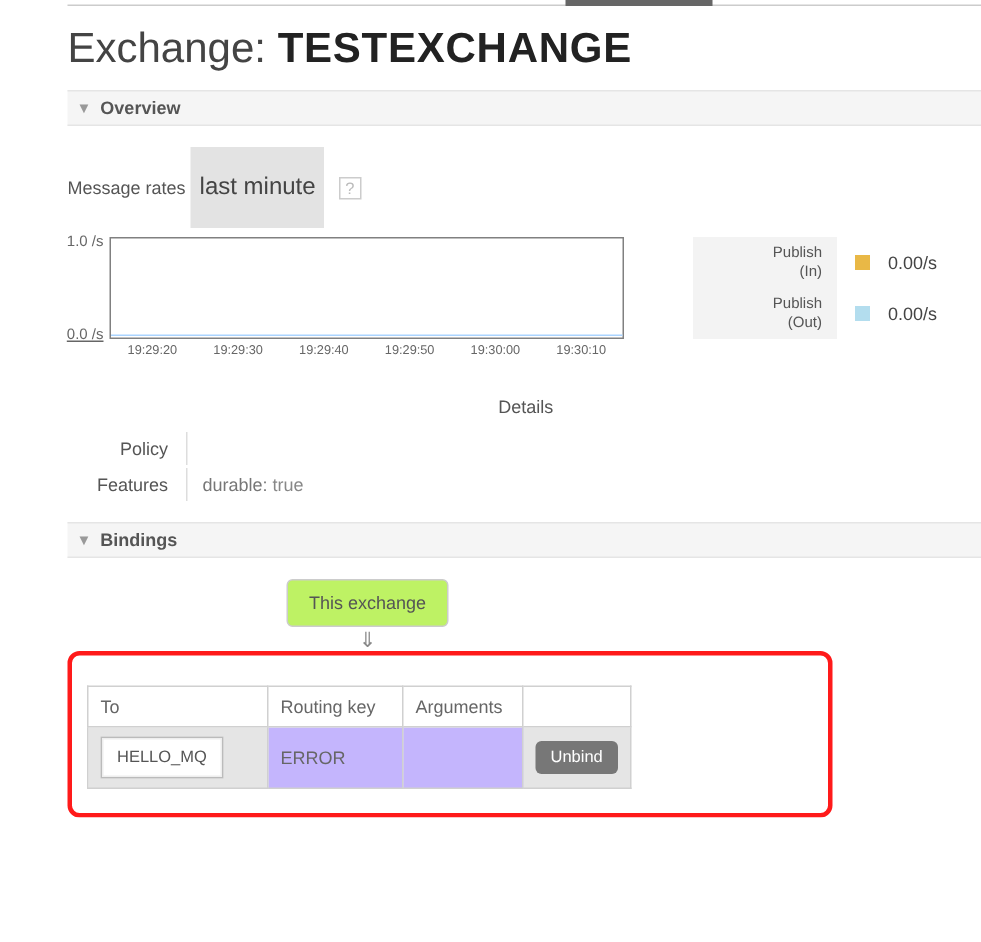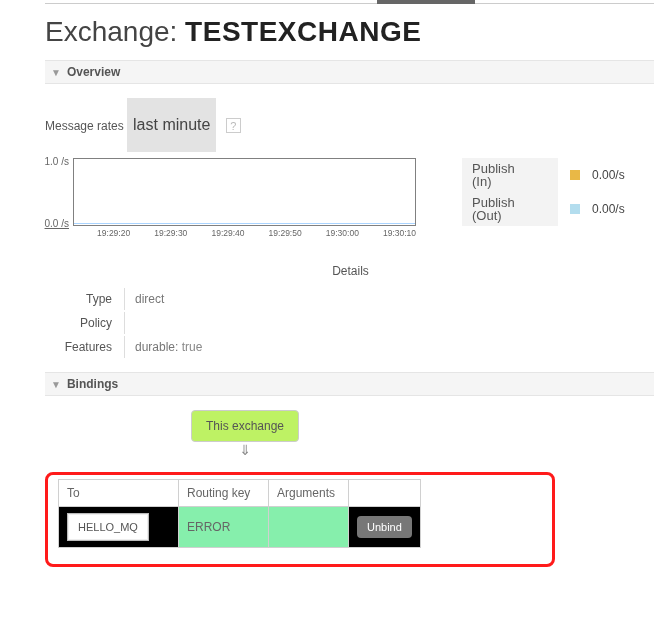--- a/index.html
+++ b/index.html
@@ -60,54 +60,54 @@
   .ylab.top { top: -2px; }
   .ylab.bot { top: 60px; text-decoration: underline; }
   .chartbox {
     width: 343px; height: 68px;
     border: 1px solid #808080;
     background:#fff;
     position: relative;
   }
   .chartbox .zeroline { position:absolute; left:0; right:0; bottom:1px; height:1px; background:#aad4ff; }
   .xticks { width:343px; margin-left:28px; display:flex; font-size:8.5px; color:#666; padding-top:2px; }
-  .xticks span { flex:1; text-align:right; white-space:pre; }
+  .xticks span { flex:1; text-align:center; white-space:pre; }
 
   .legend { margin-left: auto; padding-right: 20px; }
   .legend .row { display:flex; align-items:center; gap:12px; height:34px; }
-  .legend .lab { width:96px; background:#f3f3f3; text-align:left; padding:4px 10px; font-size:13px; color:#555; line-height:13px; }
+  .legend .lab { width:96px; background:#f3f3f3; text-align:right; padding:4px 10px; font-size:10px; color:#555; line-height:13px; }
   .legend .sw { width:10px; height:10px; display:inline-block;}
   .legend .sw.o { background:#e9b846; }
   .legend .sw.b { background:#b3ddee; }
   .legend .val { font-size:12px; color:#444; min-width:42px; }
 
   .subhead { font-size:12px; color:#555; margin: 26px 0 8px 2px; text-align: center; }
   .details { border-top:none; }
   .details tr td { padding:4px 10px; font-size:12px; vertical-align:top; }
   .details tr td.k { text-align:right; color:#555; width:75px;}
   .details tr td.v { border-left:1px solid #ddd; color:#777; }
   .details tr td.v .kv-sub { color:#777; }
   .details tr td.v .kv-sub .sv { color:#888; }
 
   .this-ex { text-align:center; margin: 14px 0 2px 140px; width:120px; }
   .this-ex button {
     background:#bef264; border:1px solid #ccc; border-radius:4px;
     padding:8px 14px; font-size:12px; color:#555; cursor:default;
   }
   .arrow-down { text-align:center; font-size:14px; color:#888; width:120px; margin-left:140px; line-height:12px;}
 
-  .hl-box { border:3px solid #ff1a1a; border-radius:8px; padding:4px 10px 16px 10px; margin-top:16px; width:510px; }
+  .hl-box { border:3px solid #ff1a1a; border-radius:8px; padding:20px 10px 16px 10px; margin-top:2px; width:510px; }
 
   table.bindings { border-collapse:collapse; }
   table.bindings th, table.bindings td {
     border:1px solid #d0d0d0; padding:6px 8px; font-size:12px; text-align:left;
-    vertical-align:middle; color:#666; background:#000000;
+    vertical-align:middle; color:#666; background:#e5e5e5;
   }
   table.bindings th { font-weight:400; background:#fff; }
-  table.bindings td.shade { background:#86efac; }
+  table.bindings td.shade { background:#c4b5fd; }
   .qbtn {
     display:inline-block; border:1px solid #bbb; background:#fff;
     padding:7px 10px; font-size:11px; color:#555; cursor:pointer;
     box-shadow: 0 0 0 1px #eee inset;
   }
   .unbind {
     background:#777; color:#fff; border:none; border-radius:4px;
     padding:5px 10px; font-size:11px; cursor:pointer;
   }
 </style>
@@ -165,24 +165,20 @@
       </div>
       <span class="sw b"></span>
       <span class="val">0.00/s</span>
     </div>
   </div>
 </div>
 
 <div class="subhead">Details</div>
 <table class="details">
   <tbody>
-      <tr>
-    <td class="k">Type</td>
-    <td class="v">direct</td>
-  </tr>
   <tr>
     <td class="k">Policy</td>
     <td class="v"></td>
   </tr>
   <tr>
     <td class="k">Features</td>
     <td class="v">
       <span class="kv-sub"><span>durable:</span> <span class="sv">true</span></span>
     </td>
   </tr>

